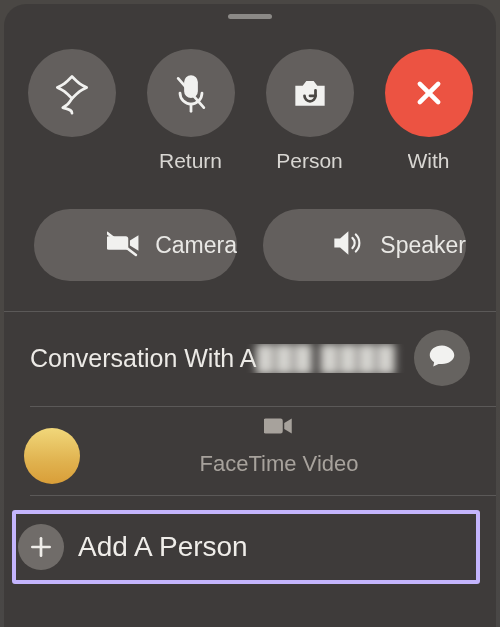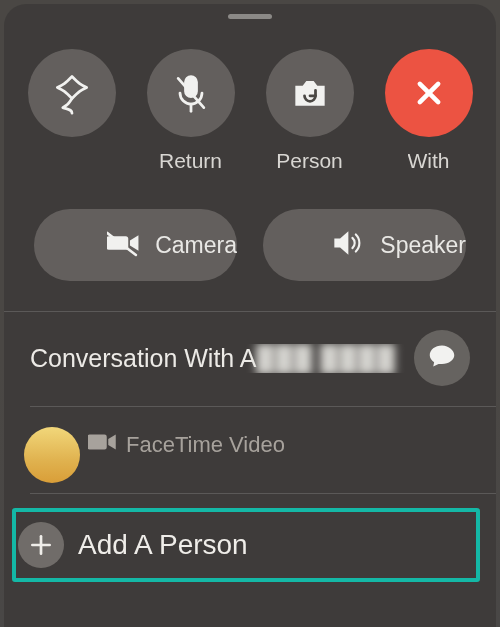--- a/index.html
+++ b/index.html
@@ -124,29 +124,30 @@
   .avatar .face {
     width: 40px; height: 40px; border-radius: 50%;
     background: rgba(0,0,0,0);
   }
   .part-texts { flex: 1; display: flex; flex-direction: column; margin-top: -4px; }
   .part-name { font-size: 24px; color: #e8e6e1; white-space: nowrap; overflow: hidden; }
   .part-sub {
     display: flex; align-items: center; gap: 8px;
     font-size: 22px; color: #a7a29c;
     margin-left: -6px;
+    flex-direction: column;
   }
   .part-sub svg { width: 30px; height: 22px; fill: #a7a29c; }
 
   .add-row {
     margin: 14px 16px 0 8px;
     padding: 10px 6px 10px 2px;
     display: flex;
     align-items: center;
-    border: 4px solid #14b8a6;
+    border: 4px solid #c4b5fd;
     border-radius: 3px;
   }
   .add-circle {
     width: 46px; height: 46px;
     border-radius: 50%;
     background: rgba(130,126,122,0.75);
     display: flex; align-items: center; justify-content: center;
     margin-right: 14px;
     margin-left: 0;
   }

